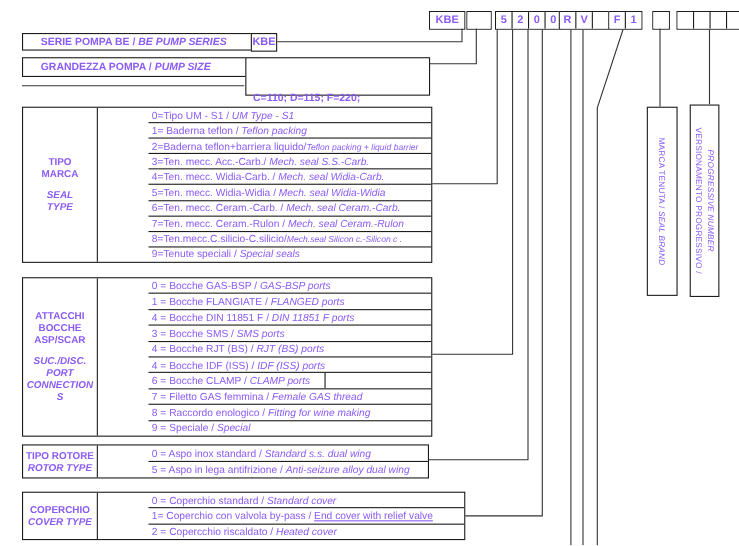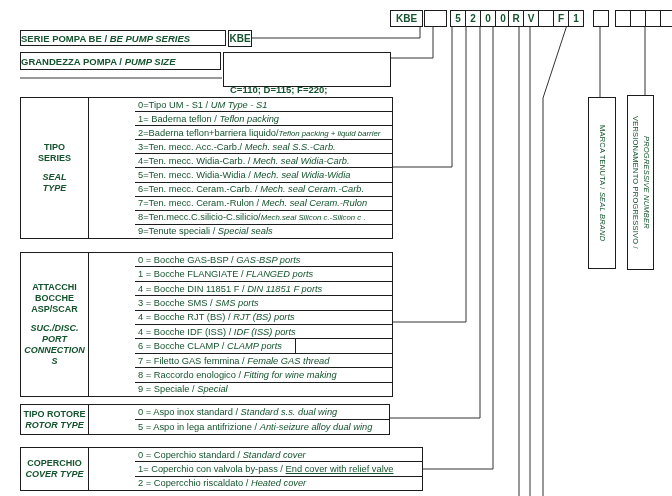--- a/index.html
+++ b/index.html
@@ -1,31 +1,31 @@
 <!DOCTYPE html>
 <html><head>
 <meta charset="utf-8">
 <style>
   html,body{margin:0;padding:0;background:#fff;}
   .canvas{position:relative;width:672px;height:496px;background:#fff;overflow:hidden;
-          font-family:"Liberation Sans","DejaVu Sans",sans-serif;color:#14532d;}
+          font-family:"Liberation Sans","DejaVu Sans",sans-serif;color:#8b5cf6;}
   svg.wires{position:absolute;left:0;top:0;z-index:1;}
   
   .cgroup{position:absolute;top:10px;height:15px;display:flex;border:1.5px solid #1c1c1c;background:#fff;z-index:2;}
   .ccell{width:14px;display:flex;align-items:center;justify-content:center;
          font-size:10px;font-weight:bold;border-left:1.5px solid #1c1c1c;background:#fff;}
   .ccell:first-child{border-left:none;}
   #g-series{left:390px;width:31px;} #g-series .ccell{width:100%;}
   #g-size{left:424px;width:21px;}   #g-size .ccell{width:100%;}
   #g-seal{left:450px;} #g-rv{left:508px;} #g-f1{left:553px;}
   #g-brand{left:593px;width:14px;}  #g-brand .ccell{width:100%;}
   #g-prog{left:615px;}
   
   .lblbox{position:absolute;border:1px solid #1c1c1c;background:#fff;display:flex;align-items:center;
-          padding-left:0;font-size:9.5px;font-weight:bold;white-space:pre;z-index:2;}
+          padding-left:16px;font-size:9.5px;font-weight:bold;white-space:pre;z-index:2;}
   .lblbox .en{font-style:italic;}
   #series-label{left:20px;top:30px;width:204px;height:14px;}
   #series-value{left:228px;top:30px;width:22px;height:15px;justify-content:center;padding-left:0;font-size:10px;}
   #size-label{left:20px;top:52px;width:199px;height:16px;align-items:center;}
   #size-values{left:223px;top:52px;width:160px;height:31px;display:block;padding:2px 0 0 6px;line-height:14px;}
   
   .table{position:absolute;display:flex;border:1px solid #1c1c1c;background:#fff;z-index:2;}
   .side-label{width:67px;border-right:1px solid #1c1c1c;display:flex;flex-direction:column;
               align-items:center;justify-content:center;text-align:center;
               font-size:9px;font-weight:bold;line-height:11px;}
@@ -111,21 +111,21 @@
 
   <div class="lblbox" id="size-label"><span>GRANDEZZA POMPA / </span><span class="en">PUMP SIZE</span></div>
   <div class="lblbox" id="size-values">
     <div>C=110; D=115; F=220;</div>
     <div>H=330; L=390; N=440;</div>
   </div>
 
   <div class="table" id="seal-table">
     <div class="side-label">
       <span>TIPO</span>
-      <span>SERIES</span>
+      <span>MARCA</span>
       <span class="side-gap"></span>
       <span class="side-sub">SEAL</span>
       <span class="side-sub">TYPE</span>
     </div>
     <div class="rowscol">
         <div class="trow"><span><span class="t-it">0=Tipo UM - S1 / </span><span class="t-en">UM Type - S1</span></span></div>
         <div class="trow"><span><span class="t-it">1= Baderna teflon / </span><span class="t-en">Teflon packing</span></span></div>
         <div class="trow"><span><span class="t-it">2=Baderna teflon+barriera liquido/</span><span class="t-en small">Teflon packing + liquid barrier</span></span></div>
         <div class="trow"><span><span class="t-it">3=Ten. mecc. Acc.-Carb./ </span><span class="t-en">Mech. seal S.S.-Carb.</span></span></div>
         <div class="trow"><span><span class="t-it">4=Ten. mecc. Widia-Carb. / </span><span class="t-en">Mech. seal Widia-Carb.</span></span></div>

